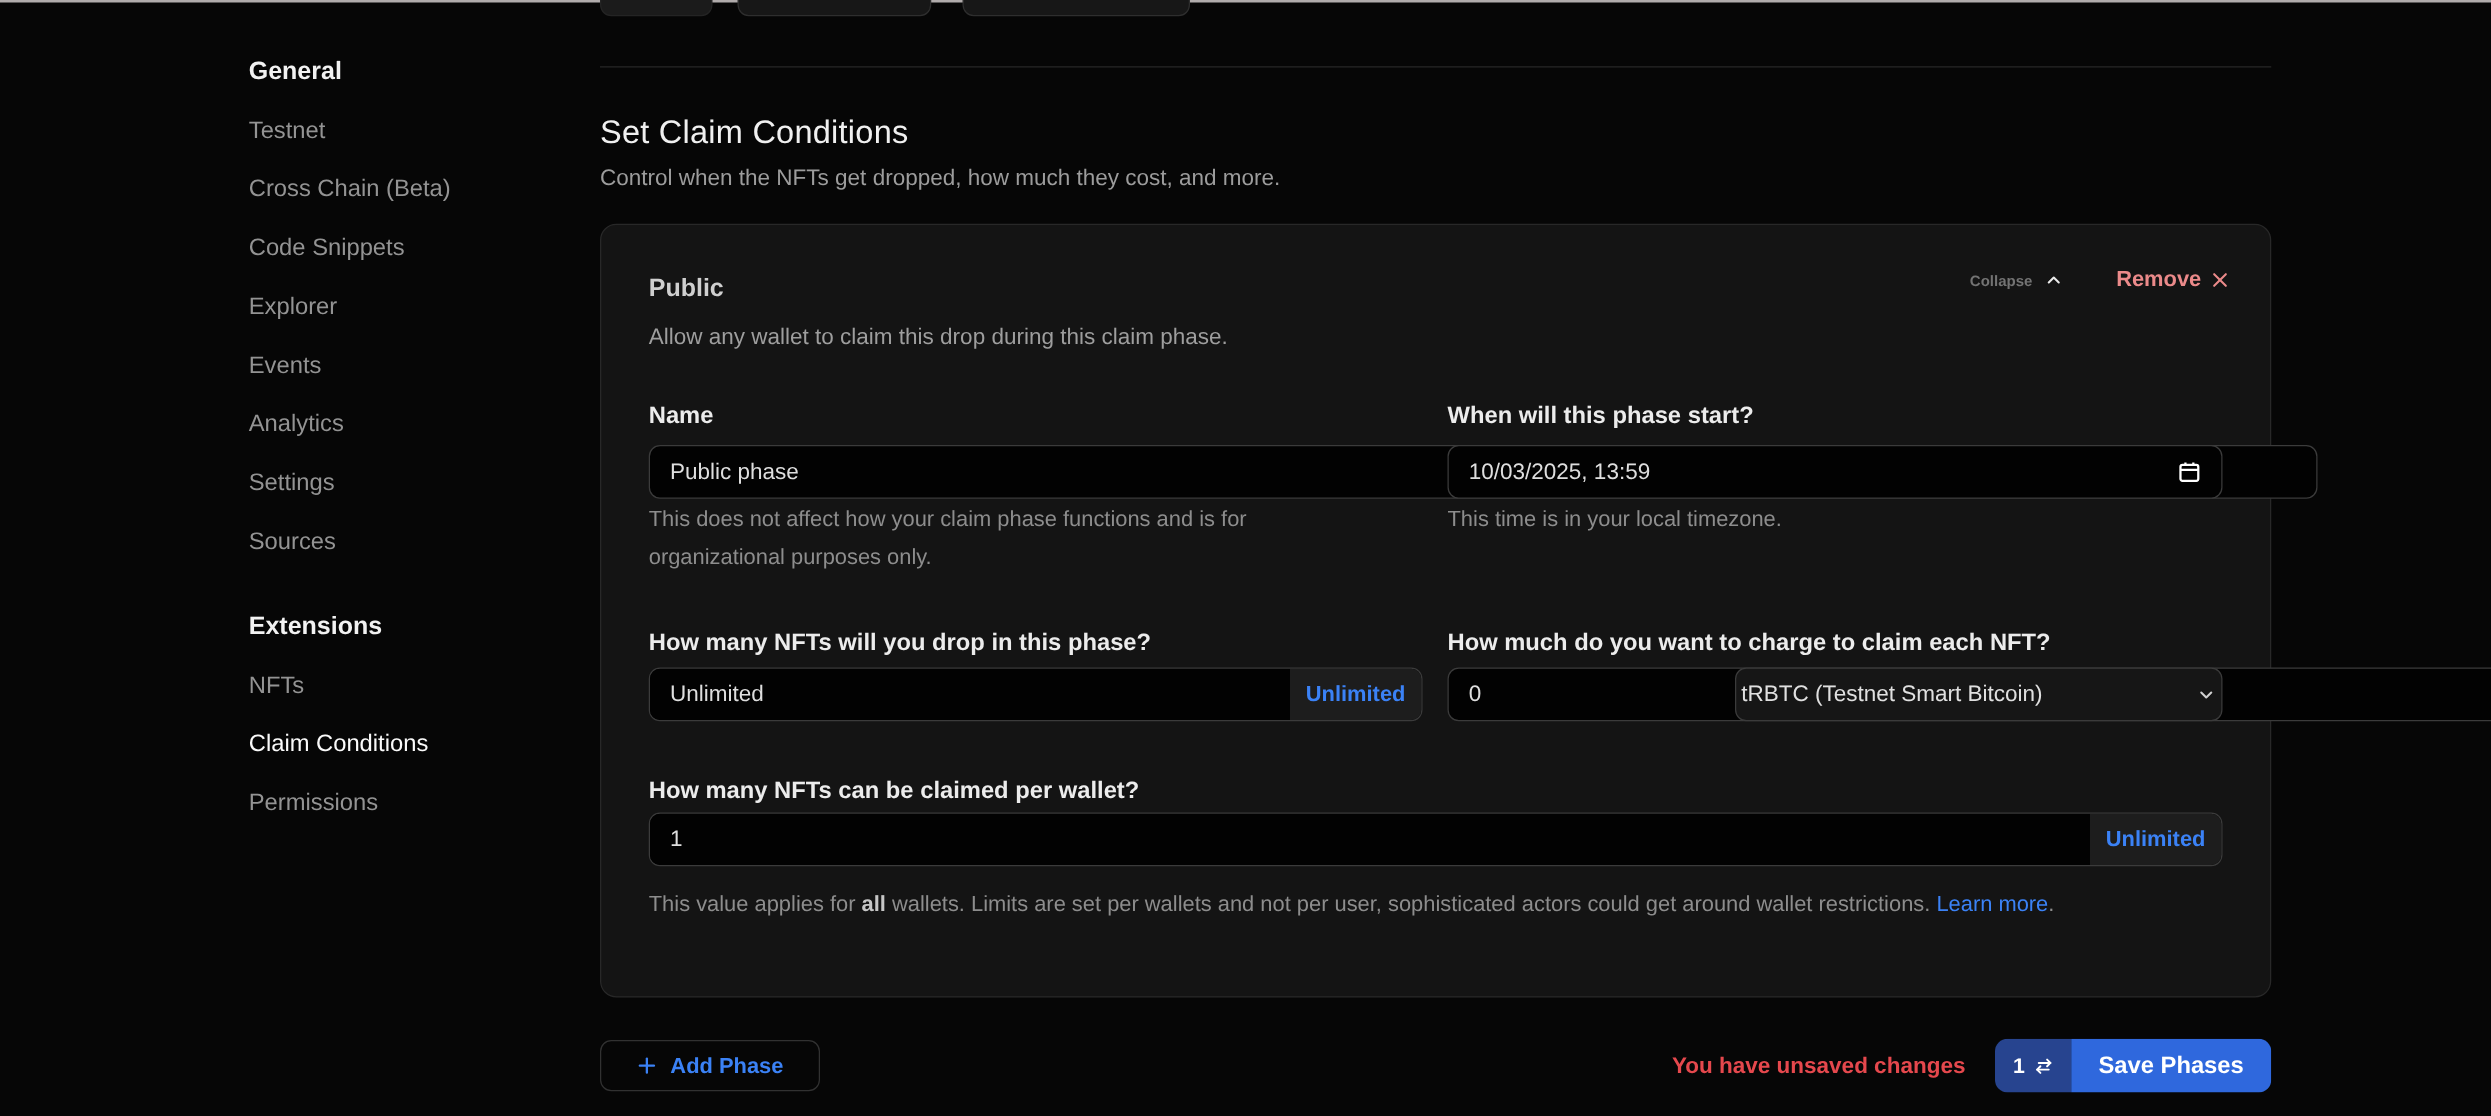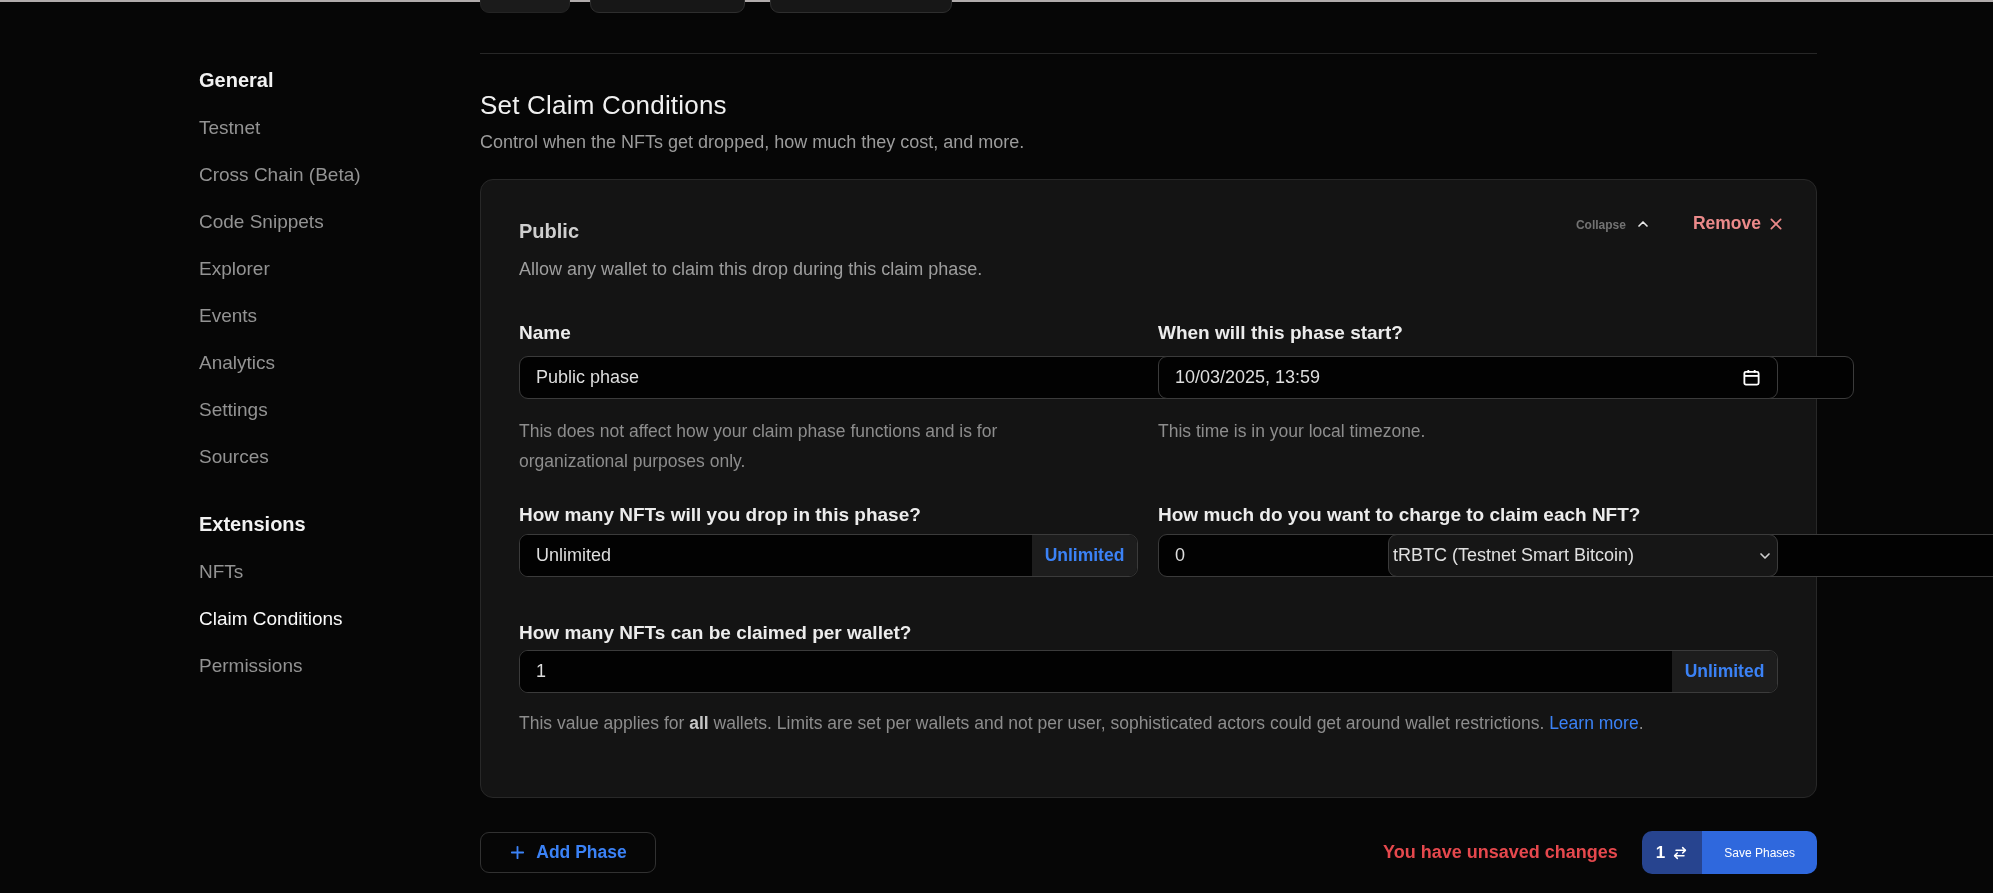--- a/index.html
+++ b/index.html
@@ -7,21 +7,21 @@
   body {
     background:#060606;
     font-family:"Liberation Sans", sans-serif;
     color:#e6e6e6;
     position:relative;
   }
   .top-edge { position:absolute; top:0; left:0; width:100%; height:2px; background:#cfc9c9; opacity:.85; }
 
   
   .sidebar { position:absolute; left:199px; top:46px; width:240px; }
-  .side-header { font-size:20px; font-weight:700; color:#f2f2f2; margin-bottom:26px;margin-top:23px; }
+  .side-header { font-size:20px; font-weight:700; color:#f2f2f2; margin-bottom:26px; }
   .side-item { font-size:19px; color:#939393; margin-bottom:28px; cursor:pointer; line-height:19px; }
   .side-item.active { color:#fafafa; }
   .side-section-gap { margin-top:47px; }
 
   
   .content { position:absolute; left:480px; top:0; width:1337px; height:893px; }
 
   
   .chips { position:absolute; top:-30px; left:0; height:43px; }
   .chip {
@@ -78,21 +78,21 @@
   .fake-input { justify-content:space-between; cursor:pointer; }
   .select-box {
     position:absolute; height:43px; background:#161616; border:1px solid #3b3b3b; border-radius:9px;
     display:flex; align-items:center; justify-content:space-between; padding:0 4px;
     color:#e0e0e0; font-size:18px; cursor:pointer;
   }
 
   
   .col1 { left:38px;  width:619px; }
   .col2 { left:677px; width:620px; }
-  .r1-label { top:142px; } .r1-input { top:176px; } .r1-help { top:236px; width:560px; }
+  .r1-label { top:142px; } .r1-input { top:176px; } .r1-help { top:220px; width:560px; }
   .r2-label { top:324px; } .r2-input { top:354px; }
   .r3-label { top:442px; } .r3-input { top:470px; left:38px; width:1259px; }
   .r3-help  { top:528px; left:38px; width:1250px; }
 
   .price-input { left:677px; width:203px; }
   .currency-select { left:907px; width:390px; }
 
   
   .add-phase {
     position:absolute; top:832px; left:0; width:176px; height:41px;
@@ -102,21 +102,21 @@
   }
   .footer-right { position:absolute; top:831px; right:0; display:flex; align-items:center; gap:24px; }
   .unsaved { color:#e5484d; font-size:18px; font-weight:700; }
   .save-group { display:flex; height:43px; border-radius:10px; overflow:hidden; cursor:pointer; }
   .queue-seg {
     background:#27448f; color:#fff; display:flex; align-items:center; gap:7px;
     padding:0 14px; font-size:17px; font-weight:600;
   }
   .save-seg {
     background:#2f68dd; color:#fff; display:flex; align-items:center;
-    padding:0 22px; font-size:12px; font-weight:400;
+    padding:0 22px; font-size:19px; font-weight:700;
   }
 </style>
 </head>
 <body>
 
 <div class="top-edge"></div>
 
 <nav class="sidebar">
   <div class="side-header">General</div>
   <div class="side-item">Testnet</div>

